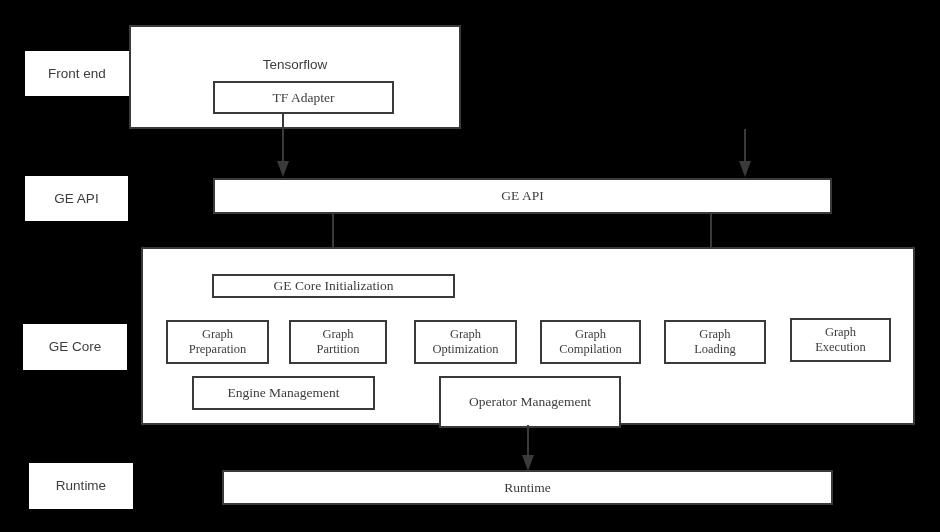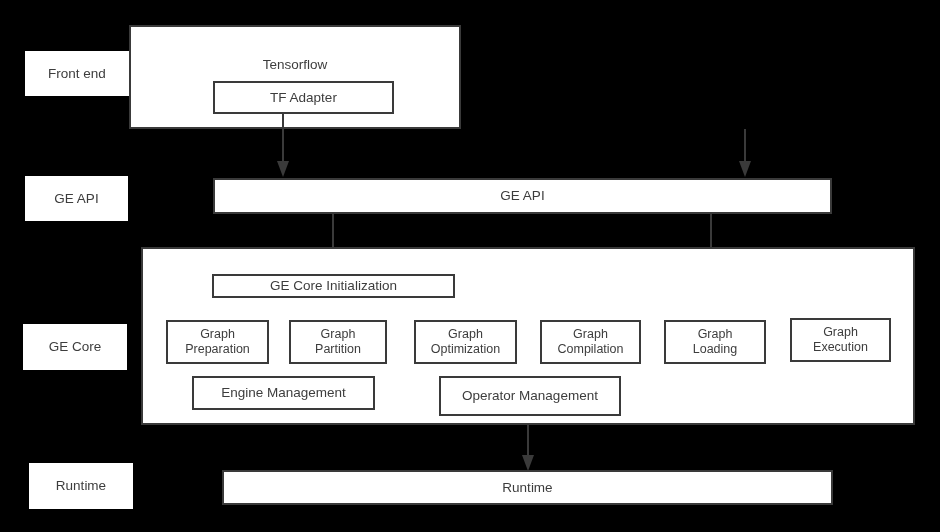--- a/index.html
+++ b/index.html
@@ -29,20 +29,21 @@
   }
   
   .stage-label {
     border: none;
     font-size: 13.5px;
   }
   
   .node {
     border: 2px solid #3a3a3a;
     font-size: 13.5px;
+    font-family: Liberation Serif, serif;
   }
   .container-node {
     border: 2px solid #3a3a3a;
     background: #ffffff;
     position: absolute;
     box-sizing: border-box;
   }
   .container-title {
     position: absolute;
     left: 0;
@@ -116,21 +117,21 @@
   <div class="box node small-node" style="left:414px; top:320px; width:103px; height:44px;">Graph
 Optimization</div>
   <div class="box node small-node" style="left:540px; top:320px; width:101px; height:44px;">Graph
 Compilation</div>
   <div class="box node small-node" style="left:664px; top:320px; width:102px; height:44px;">Graph
 Loading</div>
   <div class="box node small-node" style="left:790px; top:318px; width:101px; height:44px;">Graph
 Execution</div>
 
   <div class="box node wide-node" style="left:192px; top:376px; width:183px; height:34px;">Engine Management</div>
-  <div class="box node wide-node" style="left:439px; top:376px; width:182px; height:40px;">Operator Management</div>
+  <div class="box node wide-node" style="left:439px; top:376px; width:182px; height:52px;">Operator Management</div>
 
   <div class="arrow" style="left:520px; top:425px;">
     <svg width="16" height="48">
       <line x1="8" y1="0" x2="8" y2="34" stroke="#3a3a3a" stroke-width="2"></line>
       <polygon points="8,46 2,30 14,30" fill="#3a3a3a"></polygon>
     </svg>
   </div>
 
   <div class="box node wide-node" style="left:222px; top:470px; width:611px; height:35px;">Runtime</div>
 

